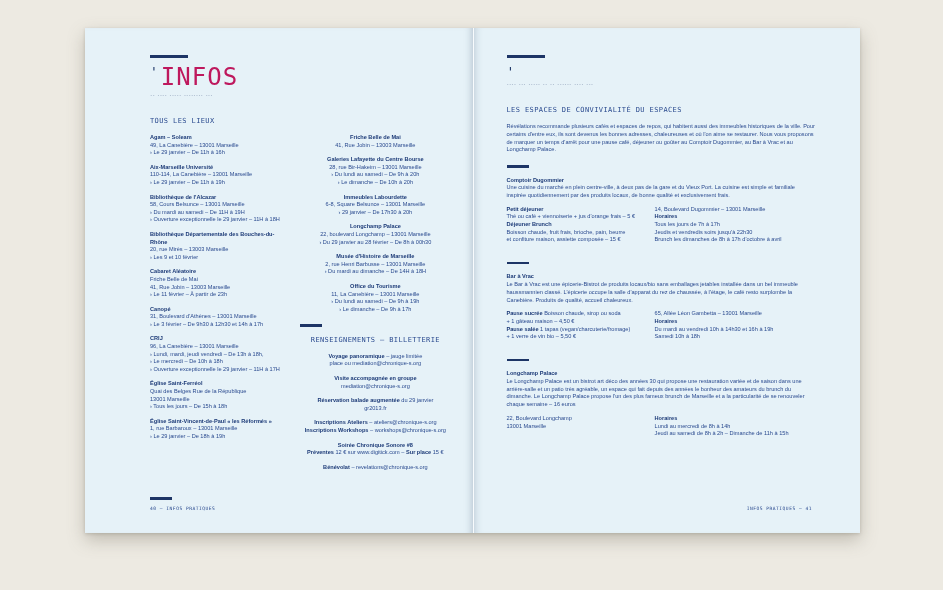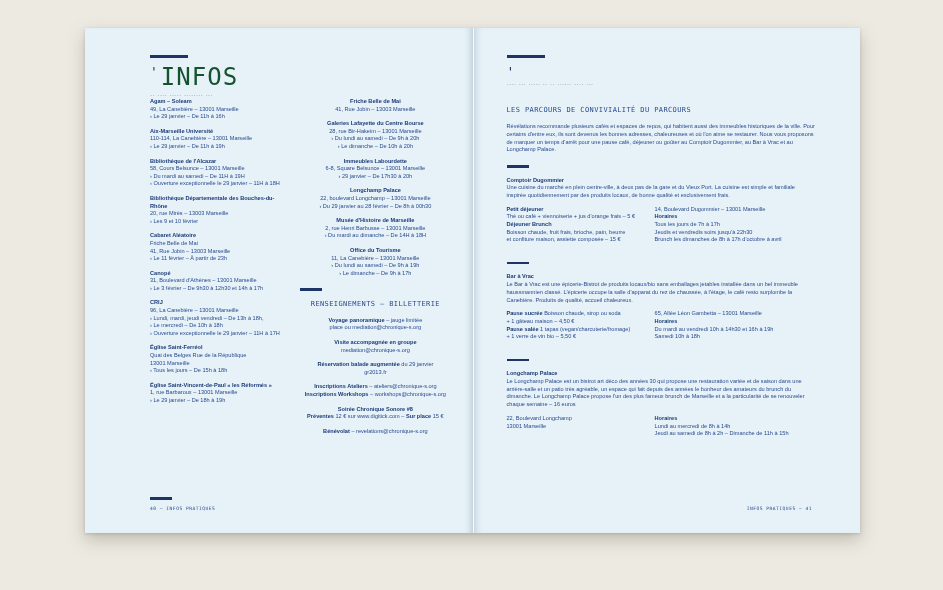--- a/index.html
+++ b/index.html
@@ -8,21 +8,21 @@
   .spread{position:absolute;left:85px;top:28px;width:775px;height:505px;display:flex;
           box-shadow:0 7px 16px rgba(110,104,88,0.35), 0 1px 3px rgba(110,104,88,0.25);}
   .page{width:50%;height:100%;background:#e6f2f8;position:relative;box-sizing:border-box;color:#2a4a8f;}
   .page.left{padding:27px 22px 0 65px;box-shadow:inset -7px 0 9px -7px rgba(40,60,90,0.35);}
   .page.right{padding:27px 45px 0 33px;box-shadow:inset 7px 0 9px -7px rgba(40,60,90,0.28);
               border-left:1px solid rgba(255,255,255,0.7);}
   .title-rule{width:38px;height:3px;background:#1d3566;}
   .title-row{display:flex;align-items:flex-start;margin-top:7px;}
   .tmark{font-family:"DejaVu Sans Mono",monospace;font-size:13px;color:#1d3566;margin:0 3px 0 0;line-height:1;}
   .ptitle{font-family:"DejaVu Sans Mono",monospace;font-size:24px;letter-spacing:1px;
-          color:#14532d;line-height:1;font-weight:500;}
+          color:#be185d;line-height:1;font-weight:500;}
   .morse{font-family:"DejaVu Sans Mono",monospace;font-size:4px;letter-spacing:0px;color:#1d3566;
          margin-top:4px;white-space:nowrap;}
   .sec-heading{font-family:"DejaVu Sans Mono",monospace;font-size:7px;letter-spacing:0.4px;
                color:#2a4a8f;margin-top:19px;margin-bottom:9px;}
   .cols2{display:flex;}
   .vcol1{width:50%;padding-right:10px;box-sizing:border-box;}
   .vcol2{width:50%;box-sizing:border-box;text-align:center;}
   .block{margin-bottom:7px;}
   .line{font-size:5.6px;line-height:7.6px;color:#2a4a8f;}
   .line .b{font-weight:bold;color:#1c3a77;}
@@ -45,20 +45,21 @@
 <div class="spread">
 
   <div class="page left">
     <div class="title-rule"></div>
     <div class="title-row">
       <span class="tmark">'</span>
       <span class="ptitle">INFOS</span>
     </div>
     <div class="morse">-- ---- ----- -------- ---</div>
 
+    <div class="sec-heading">TOUS LES LIEUX</div>
 
     <div class="cols2">
       <div class="vcol1">
           <div class="block">
             <div class="line"><span class="b">Agam – Soleam</span></div>
             <div class="line"><span>49, La Canebière – 13001 Marseille</span></div>
             <div class="line"><span>› Le 29 janvier – De 11h à 16h</span></div>
           </div>
           <div class="block">
             <div class="line"><span class="b">Aix-Marseille Université</span></div>
@@ -176,21 +177,21 @@
     </div>
   </div>
 
   <div class="page right">
     <div class="title-rule"></div>
     <div class="title-row">
       <span class="tmark">'</span>
     </div>
     <div class="morse">---- --- ----- -- -- ------ ---- ---</div>
 
-    <div class="sec-heading">LES PARCOURS DE CONVIVIALITÉ DU PARCOURS</div>
+    <div class="sec-heading">LES ESPACES DE CONVIVIALITÉ DU ESPACES</div>
 
     <div class="intro">Révélations recommande plusieurs cafés et espaces de repos, qui habitent aussi des immeubles historiques de la ville. Pour certains d'entre eux, ils sont devenus les bonnes adresses, chaleureuses et où l'on aime se restaurer. Nous vous proposons de marquer un temps d'arrêt pour une pause café, déjeuner ou goûter au Comptoir Dugommier, au Bar à Vrac et au Longchamp Palace.</div>
 
     <div class="divider"></div>
     <div class="section">
       <div class="sname">Comptoir Dugommier</div>
       <div class="sdesc">Une cuisine du marché en plein centre-ville, à deux pas de la gare et du Vieux Port. La cuisine est simple et familiale inspirée quotidiennement par des produits locaux, de bonne qualité et exclusivement frais.</div>
       <div class="sec-cols">
         <div class="sec-col-l">
             <div class="block">

